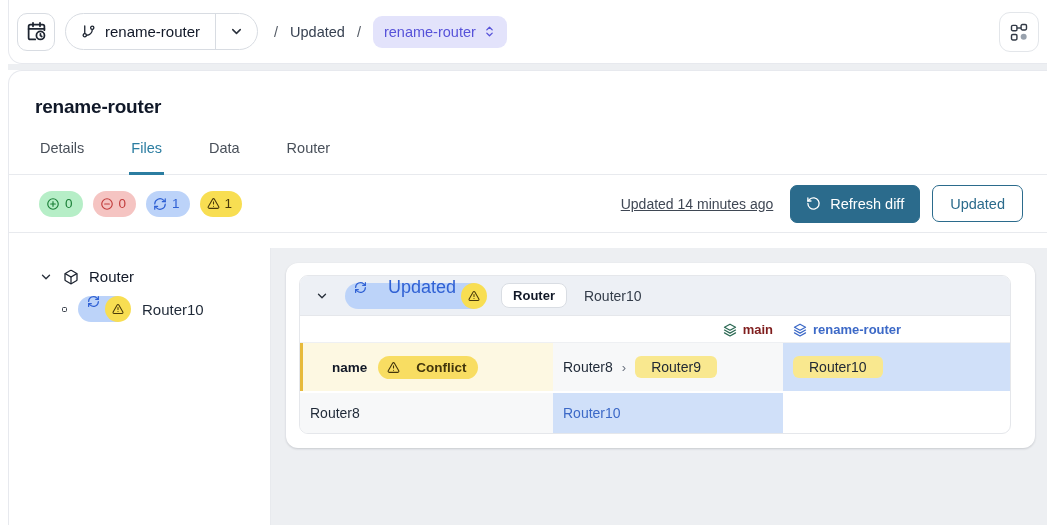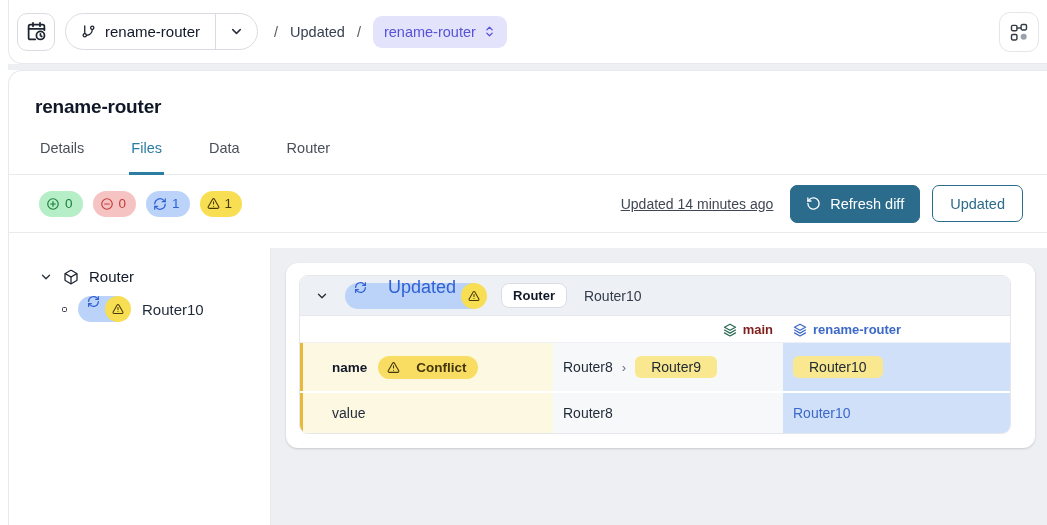--- a/index.html
+++ b/index.html
@@ -355,23 +355,20 @@
                 <span>Router8</span>
                 <span class="arrow">›</span>
                 <span class="hl">Router9</span>
               </div>
               <div class="cell bluebg">
                 <span class="hl">Router10</span>
               </div>
             </div>
 
             <div class="grid-row row-value">
-              <div class="cell ylabel">
-                <span class="field-normal">value</span>
-              </div>
               <div class="cell mainbg">
                 <span>Router8</span>
               </div>
               <div class="cell bluebg">
                 <span class="blue-text">Router10</span>
               </div>
             </div>
 
           </div>
         </div>

